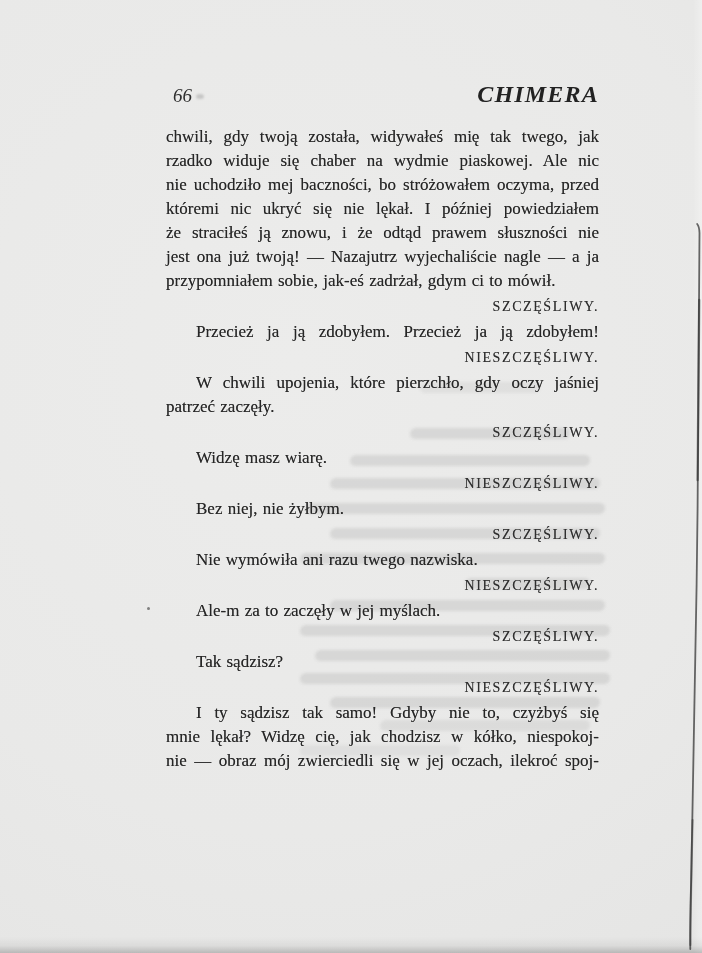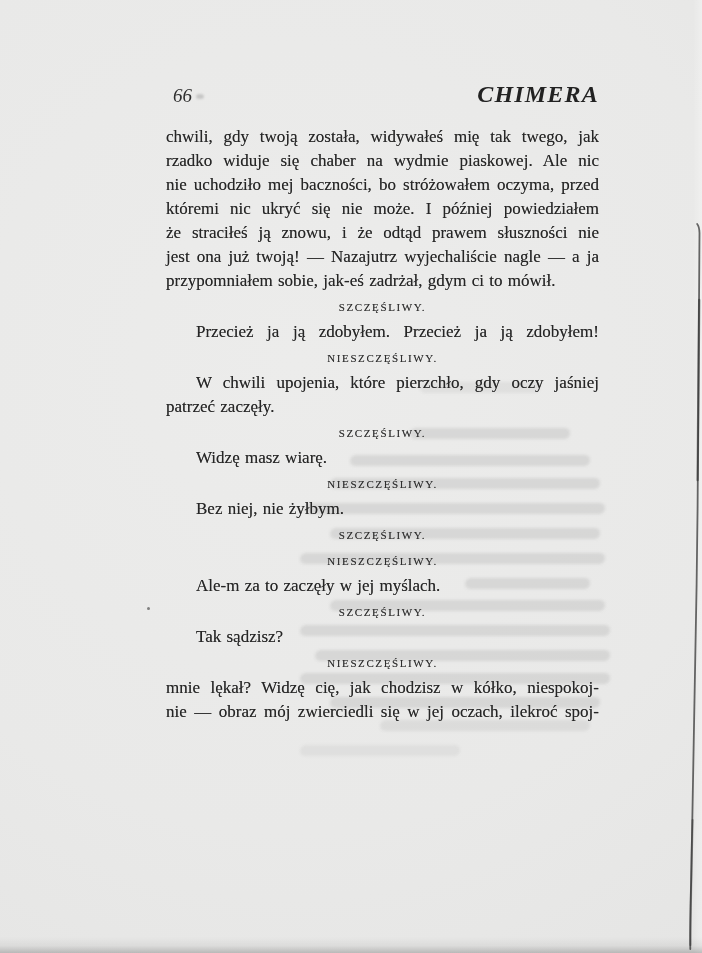--- a/index.html
+++ b/index.html
@@ -38,22 +38,22 @@
   .pline{
     font-size:17px;line-height:24px;white-space:nowrap;
     text-align:justify;color:#262626;
     text-shadow:0 0 .5px rgba(38,38,38,.55);
     word-spacing:1px;
   }
   .pline.fill{text-align-last:justify;}
   .pline.nofill{text-align:right;text-align-last:left;}
   .pline.indent{text-indent:30px;}
   .speaker{
-    font-size:11px;line-height:24px;margin:2px 0 1px 0;
-    text-align:center;letter-spacing:1.6px;color:#2e2e2e;
+    font-size:14px;line-height:24px;margin:2px 0 1px 0;
+    text-align:right;letter-spacing:1.6px;color:#2e2e2e;
     text-shadow:0 0 .5px rgba(46,46,46,.5);
   }
   
   .edge-svg{position:absolute;inset:0;z-index:3;pointer-events:none;}
   .right-light{
     position:absolute;top:0;right:0;width:9px;height:100%;z-index:2;
     background:linear-gradient(to right, rgba(255,255,255,0), rgba(255,255,255,.30));
   }
   .bottom-shade{
     position:absolute;left:0;bottom:0;width:100%;height:16px;z-index:3;
@@ -94,21 +94,21 @@
   <div class="text-col">
     <header class="pg-header">
       <span class="pg-num">66</span>
       <span class="pg-title">CHIMERA</span>
     </header>
     <main id="body-col">
         <div class="para">
           <div class="pline fill">chwili, gdy twoją została, widywałeś mię tak twego, jak</div>
           <div class="pline fill">rzadko widuje się chaber na wydmie piaskowej.  Ale nic</div>
           <div class="pline fill">nie uchodziło mej baczności, bo stróżowałem oczyma, przed</div>
-          <div class="pline fill">któremi nic ukryć się nie może.  I później powiedziałem</div>
+          <div class="pline fill">któremi nic ukryć się nie lękał.  I później powiedziałem</div>
           <div class="pline fill">że straciłeś ją znowu, i że odtąd prawem słuszności nie</div>
           <div class="pline fill">jest ona już twoją! — Nazajutrz wyjechaliście nagle — a ja</div>
           <div class="pline nofill">przypomniałem sobie, jak-eś zadrżał, gdym ci to mówił.</div>
         </div>
         <div class="speaker">SZCZĘŚLIWY.</div>
         <div class="para">
           <div class="pline fill indent">Przecież ja ją zdobyłem.  Przecież ja ją zdobyłem!</div>
         </div>
         <div class="speaker">NIESZCZĘŚLIWY.</div>
         <div class="para">
@@ -117,30 +117,34 @@
         </div>
         <div class="speaker">SZCZĘŚLIWY.</div>
         <div class="para">
           <div class="pline nofill indent">Widzę masz wiarę.</div>
         </div>
         <div class="speaker">NIESZCZĘŚLIWY.</div>
         <div class="para">
           <div class="pline nofill indent">Bez niej, nie żyłbym.</div>
         </div>
         <div class="speaker">SZCZĘŚLIWY.</div>
+        <div class="para">
+          <div class="pline nofill indent">Nie wymówiła ani razu twego nazwiska.</div>
+        </div>
         <div class="speaker">NIESZCZĘŚLIWY.</div>
         <div class="para">
           <div class="pline nofill indent">Ale-m za to zaczęły w jej myślach.</div>
         </div>
         <div class="speaker">SZCZĘŚLIWY.</div>
         <div class="para">
           <div class="pline nofill indent">Tak sądzisz?</div>
         </div>
         <div class="speaker">NIESZCZĘŚLIWY.</div>
         <div class="para">
+          <div class="pline fill indent">I ty sądzisz tak samo!  Gdyby nie to, czyżbyś się</div>
           <div class="pline fill">mnie lękał?  Widzę cię, jak chodzisz w kółko, niespokoj-</div>
           <div class="pline fill">nie — obraz mój zwierciedli się w jej oczach, ilekroć spoj-</div>
         </div>
       </main>
   </div>
 
   <div class="right-light"></div>
   <svg class="edge-svg" width="702" height="953" viewBox="0 0 702 953">
     <path d="M697.2 224 C 698.8 226, 699.4 229, 699.5 233
              C 699.2 360, 698.2 470, 696.6 585

